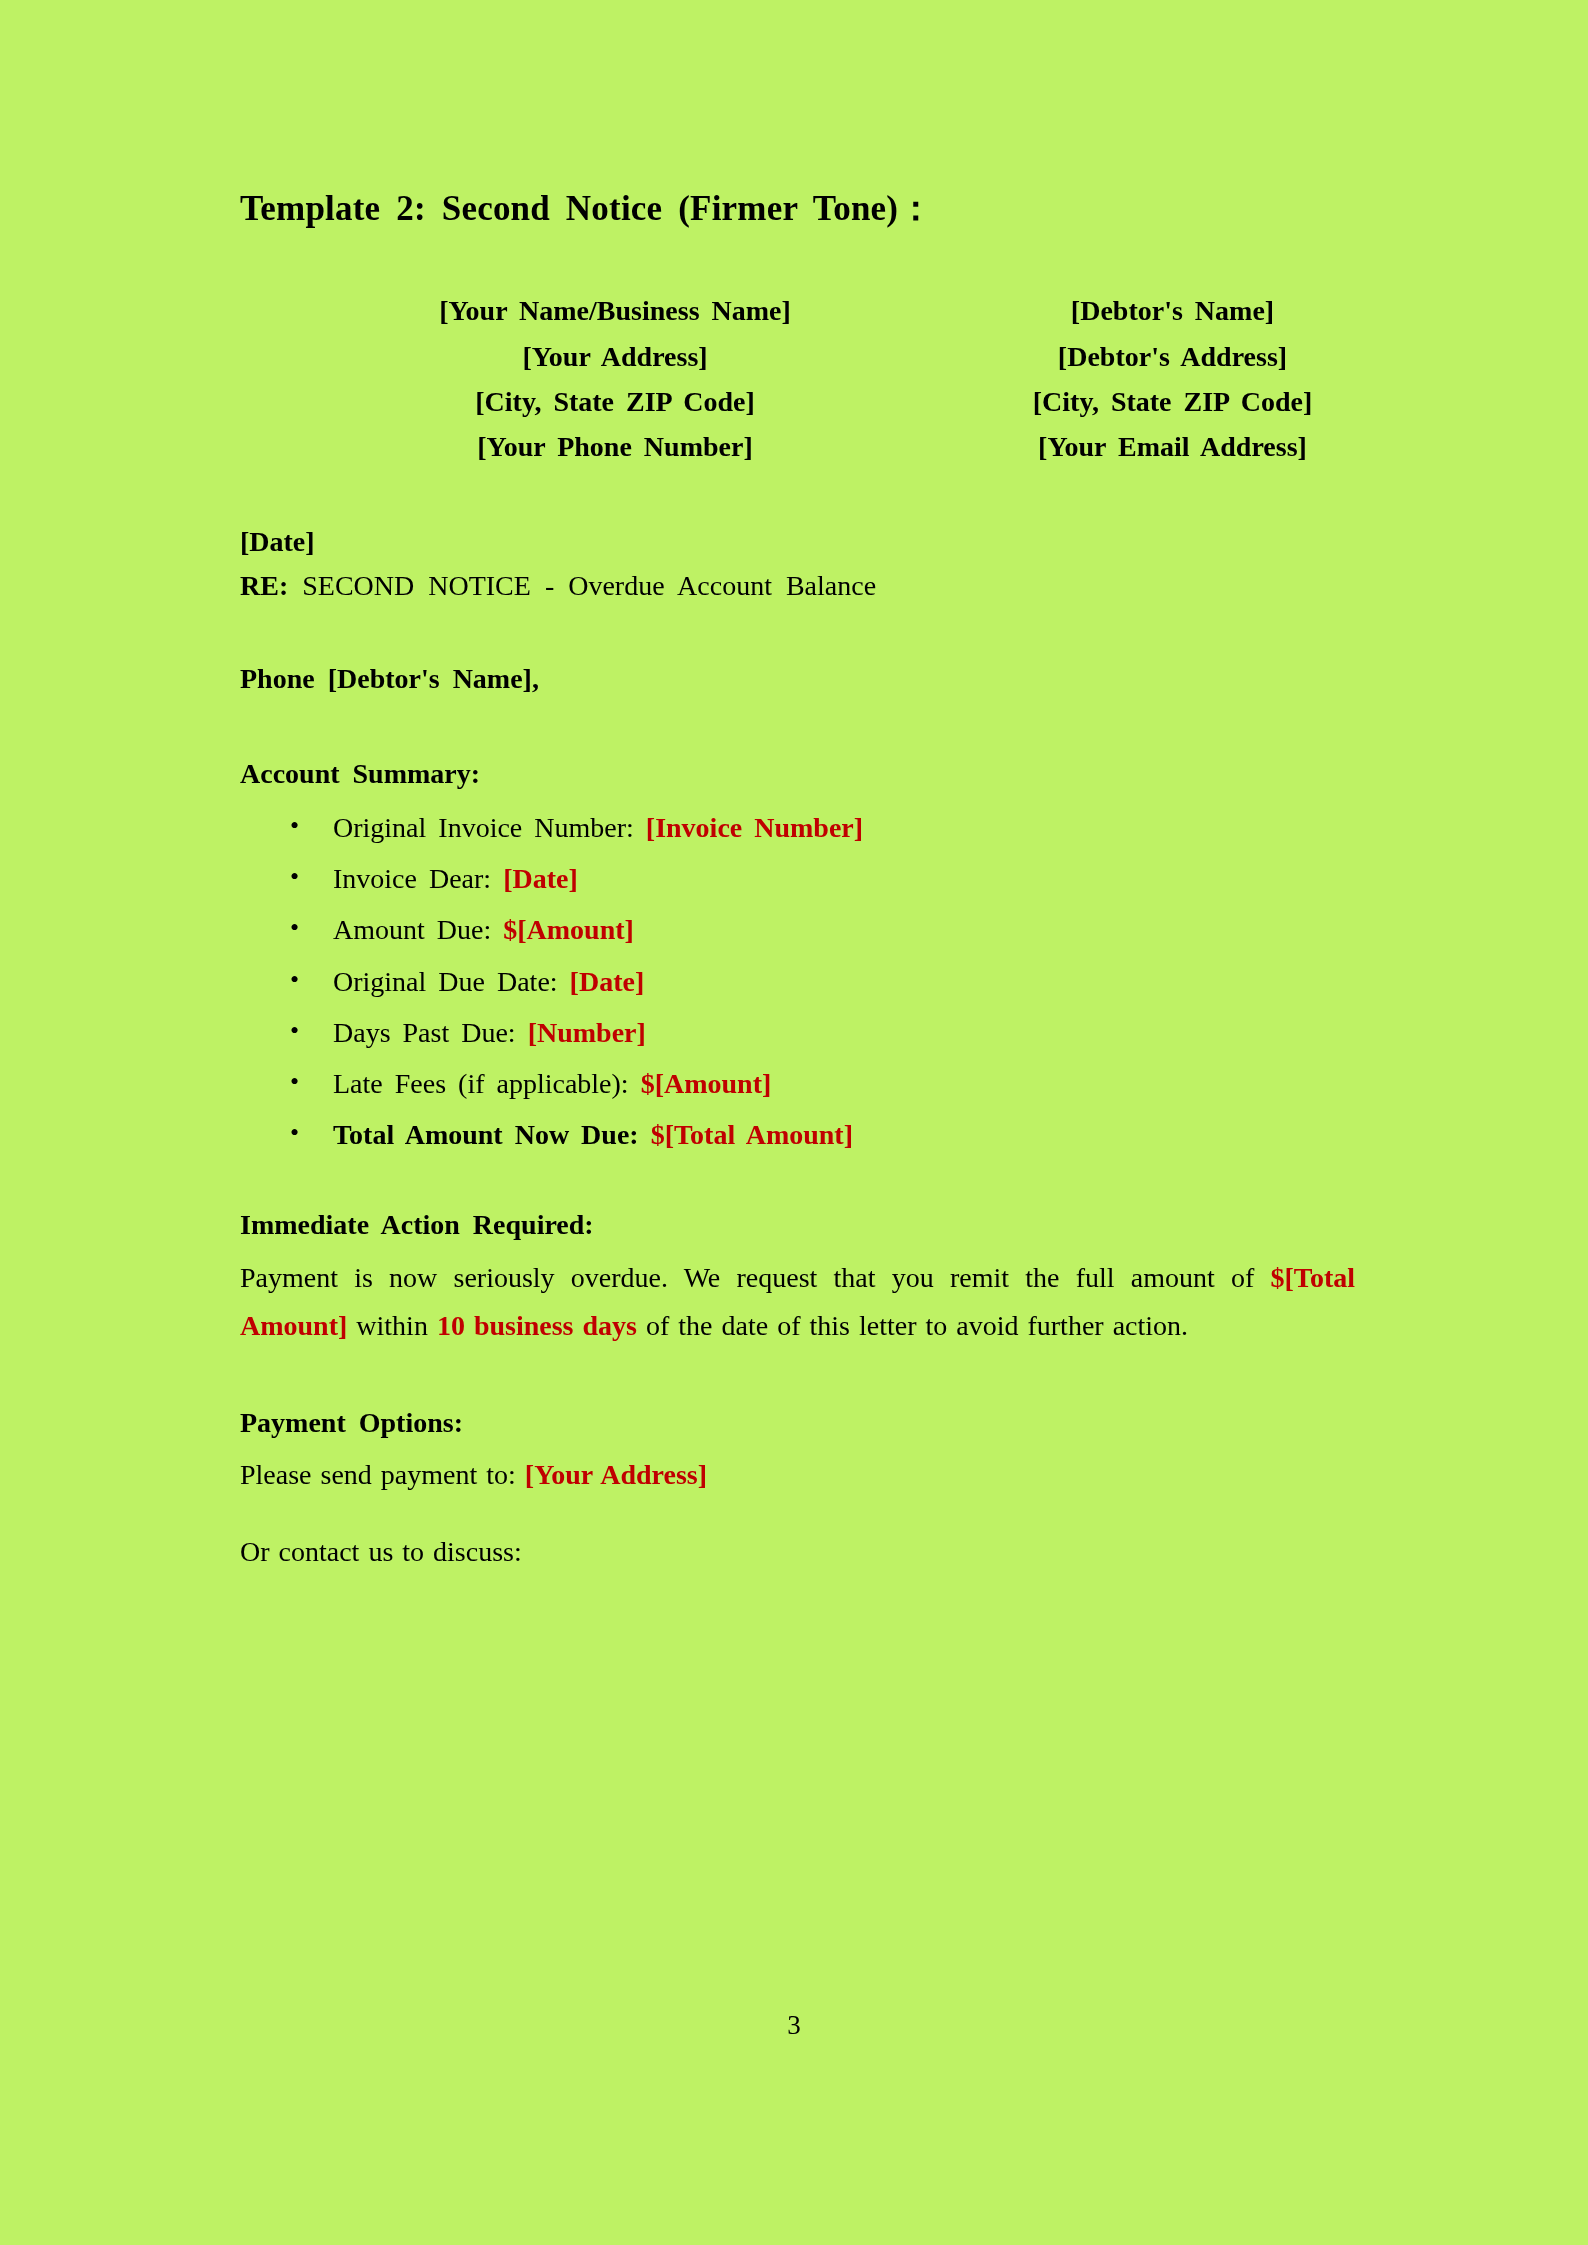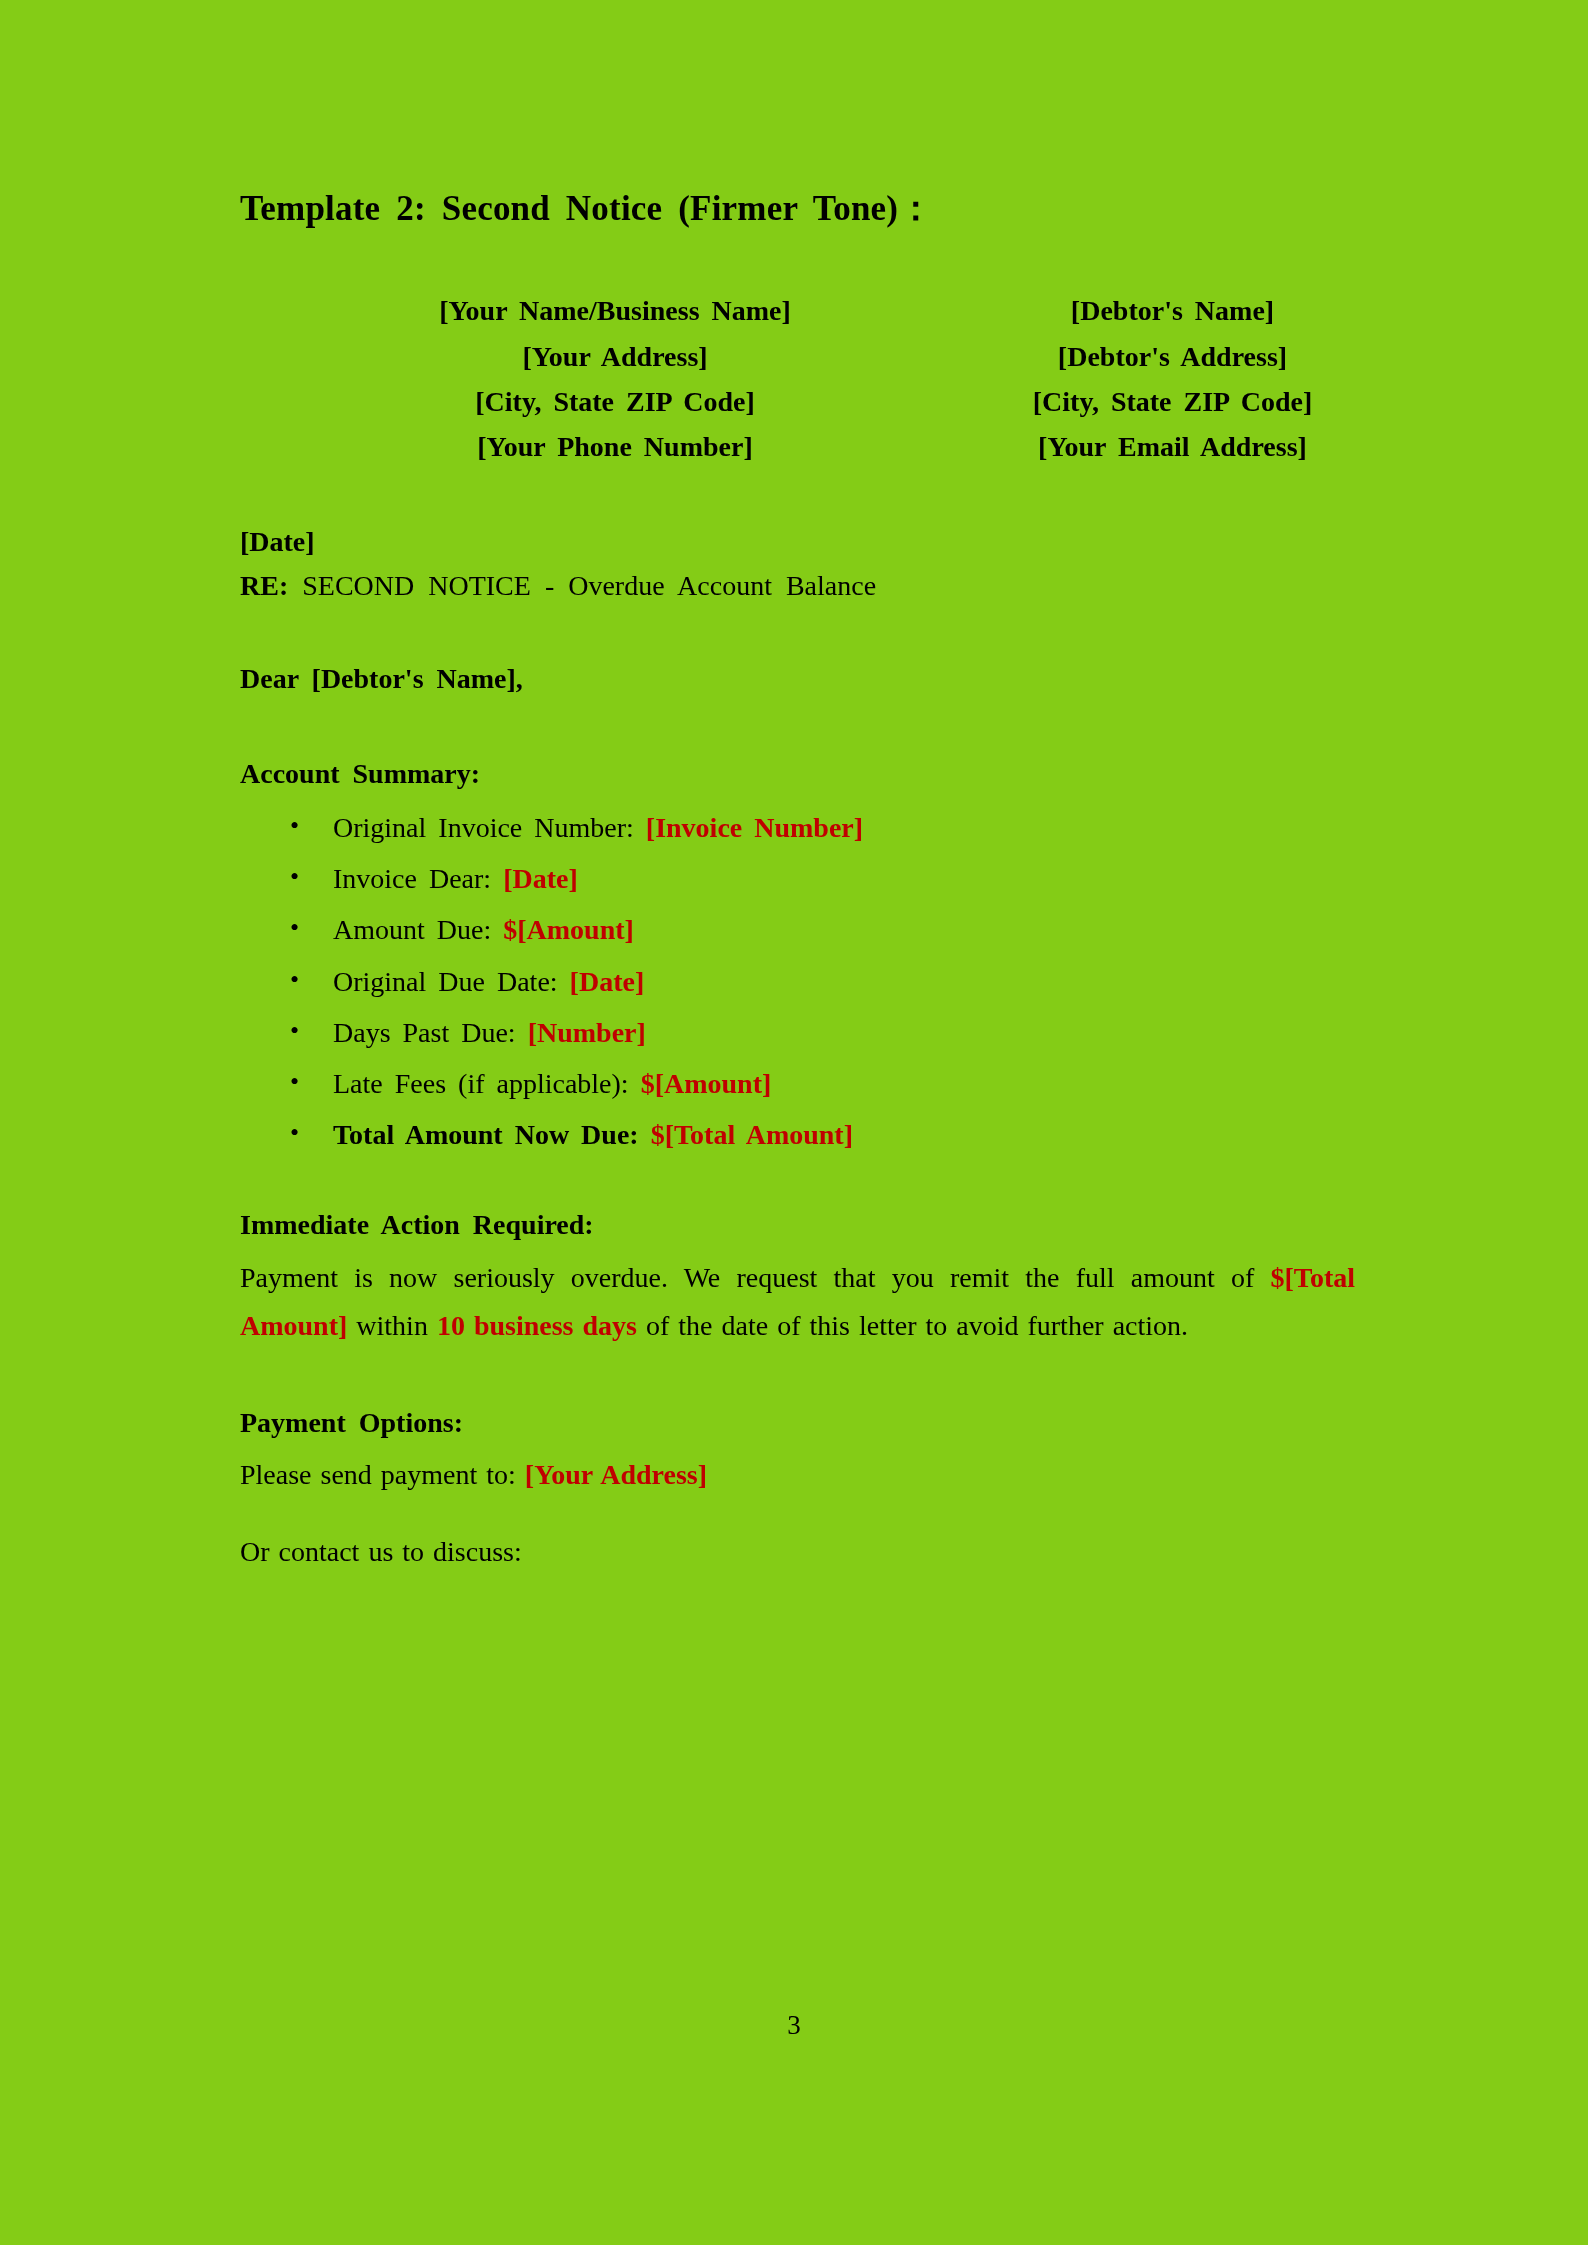--- a/index.html
+++ b/index.html
@@ -4,21 +4,21 @@
 <style>
   html, body {
     margin: 0;
     padding: 0;
     background: #ffffff;
   }
   .page {
     position: relative;
     width: 1588px;
     height: 2245px;
-    background: #84cc16;
+    background: #bef264;
     font-family: "Liberation Serif", "DejaVu Serif", serif;
     color: #000000;
     overflow: hidden;
     box-sizing: border-box;
   }
   .content {
     position: absolute;
     left: 240px;
     top: 186px;
     width: 1115px;
@@ -159,21 +159,21 @@
         <div class="addr-line">[Your Email Address]</div>
       </div>
     </div>
 
     <div class="date-line">[Date]</div>
 
     <div class="re-line">
       <span class="re-label">RE:</span><span> SECOND NOTICE - Overdue Account Balance</span>
     </div>
 
-    <div class="salutation">Dear [Debtor's Name],</div>
+    <div class="salutation">Phone [Debtor's Name],</div>
 
 
     <div class="section-head snug">Account Summary:</div>
 
     <ul class="bullet-list">
       <li class="bullet-item">
         <span class="marker">•</span>
         <span class="item-label">Original Invoice Number: </span><span class="hl">[Invoice Number]</span>
       </li>
       <li class="bullet-item">

